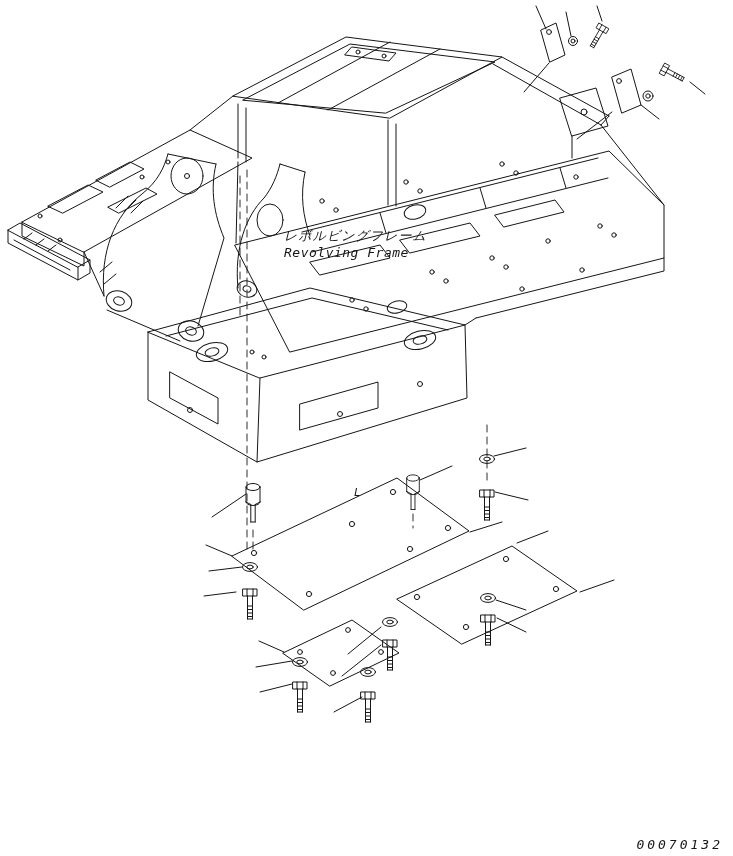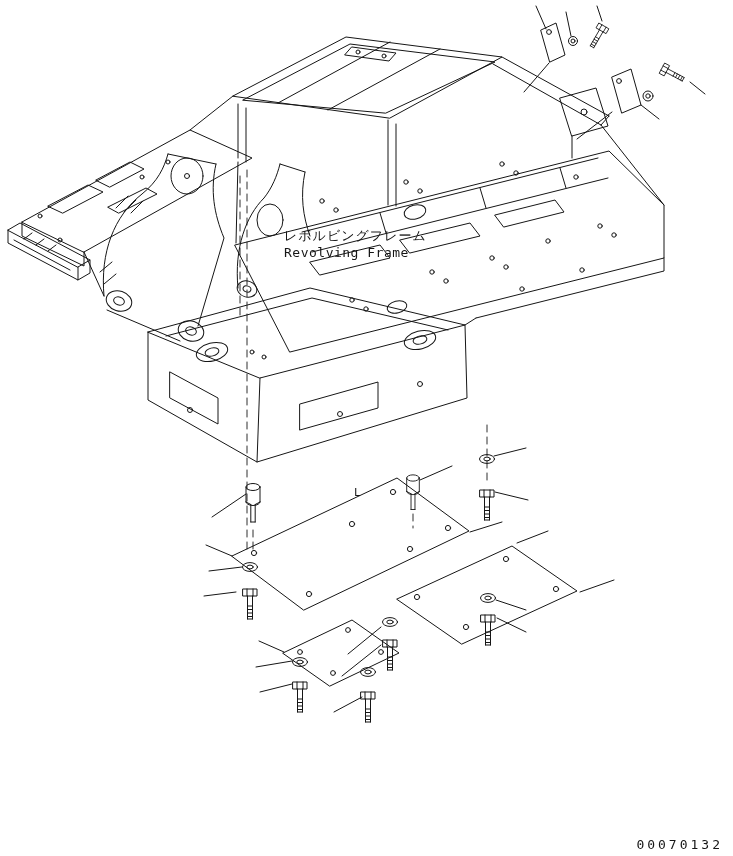--- a/index.html
+++ b/index.html
@@ -1,16 +1,16 @@
 <!DOCTYPE html>
 <html style="--line: #161616; --bg: #ffffff;"><head>
 <meta charset="utf-8">
 <style>
   html,body{margin:0;padding:0;background:var(--bg,#ffffff);}
-  .sheet{position:relative;width:733px;height:856px;background:var(--bg,#ffffff);overflow:hidden;}
+  .sheet{position:relative;width:733px;height:856px;background:var(--bg,#ffffff);overflow:hidden;font-style:italic;}
   svg{display:block;}
   .ln{stroke:var(--line,#161616);fill:none;stroke-width:1;stroke-linecap:round;stroke-linejoin:round;}
   .dash{stroke-dasharray:7 5;stroke-width:0.9;}
   .t-jp{font-family:"DejaVu Sans",sans-serif;font-size:13px;fill:var(--line,#161616);letter-spacing:1px;}
   .t-en{font-family:"DejaVu Sans Mono","Liberation Mono",monospace;font-size:13px;fill:var(--line,#161616);letter-spacing:0.5px;}
   .t-mark{font-family:"DejaVu Sans Mono","Liberation Mono",monospace;font-size:11px;fill:var(--line,#161616);}
   .t-num{font-family:"DejaVu Sans Mono","Liberation Mono",monospace;font-size:13px;fill:var(--line,#161616);letter-spacing:3px;}
 </style>
 </head>
 <body>

